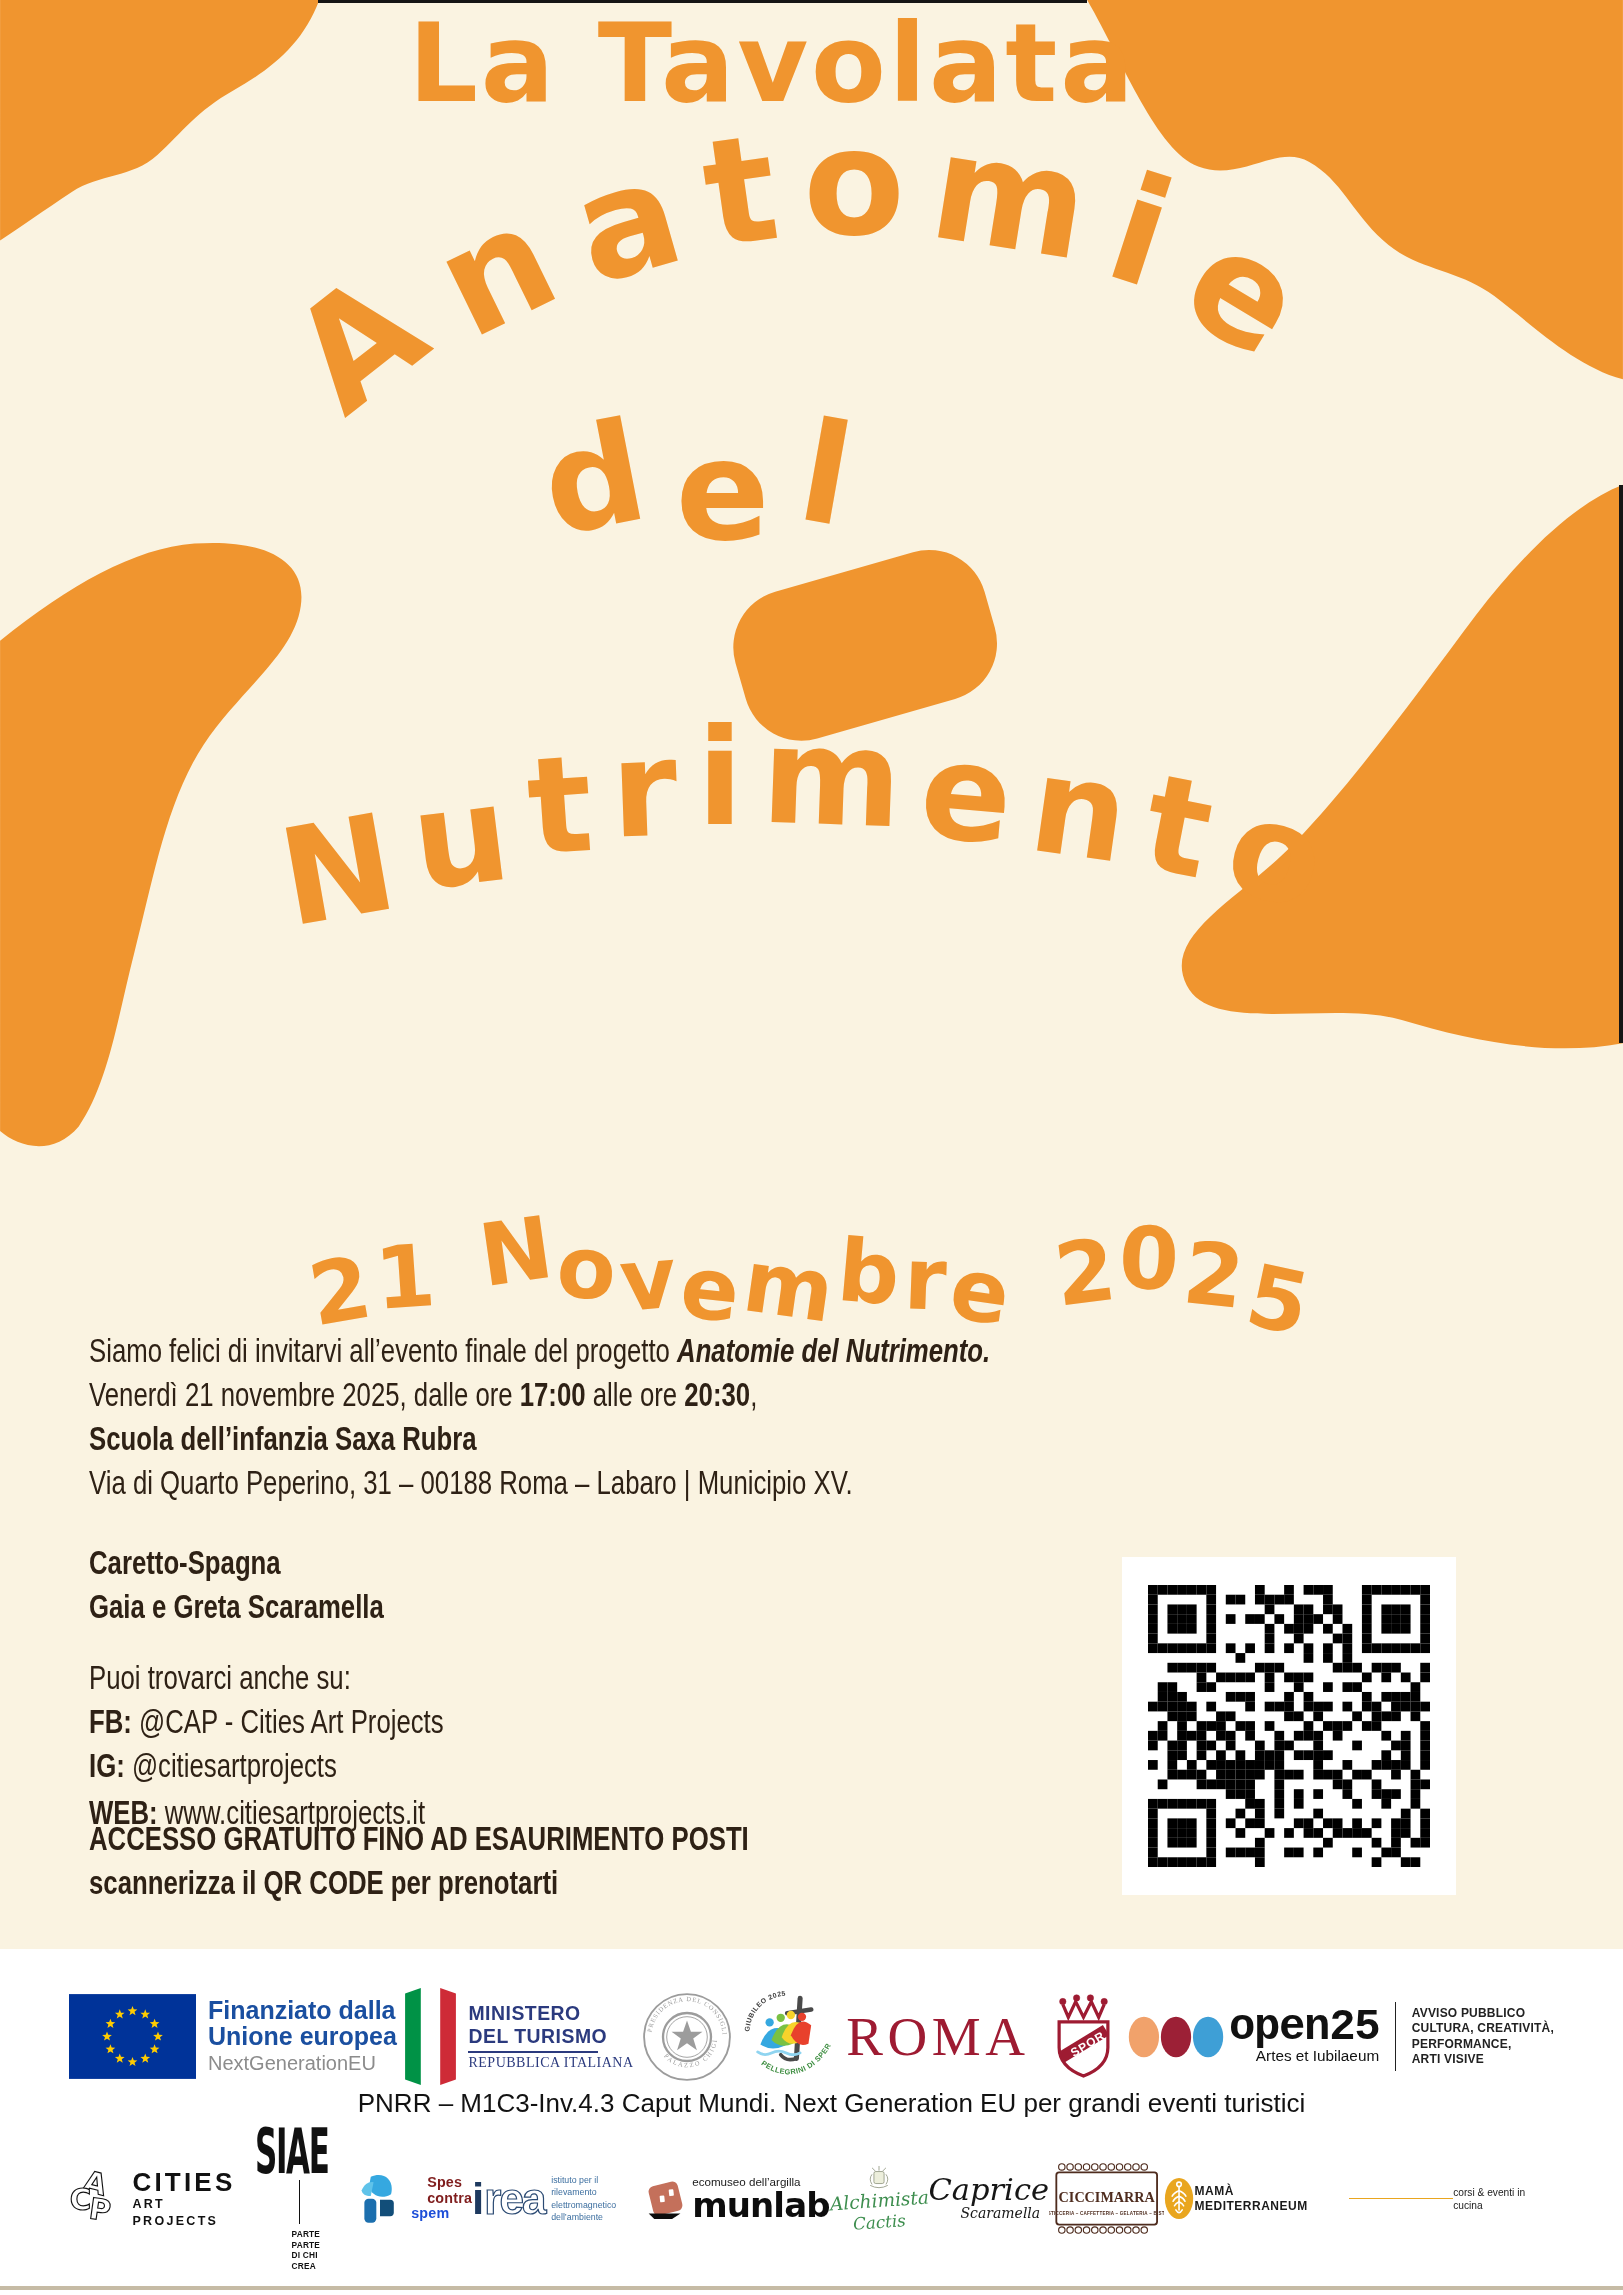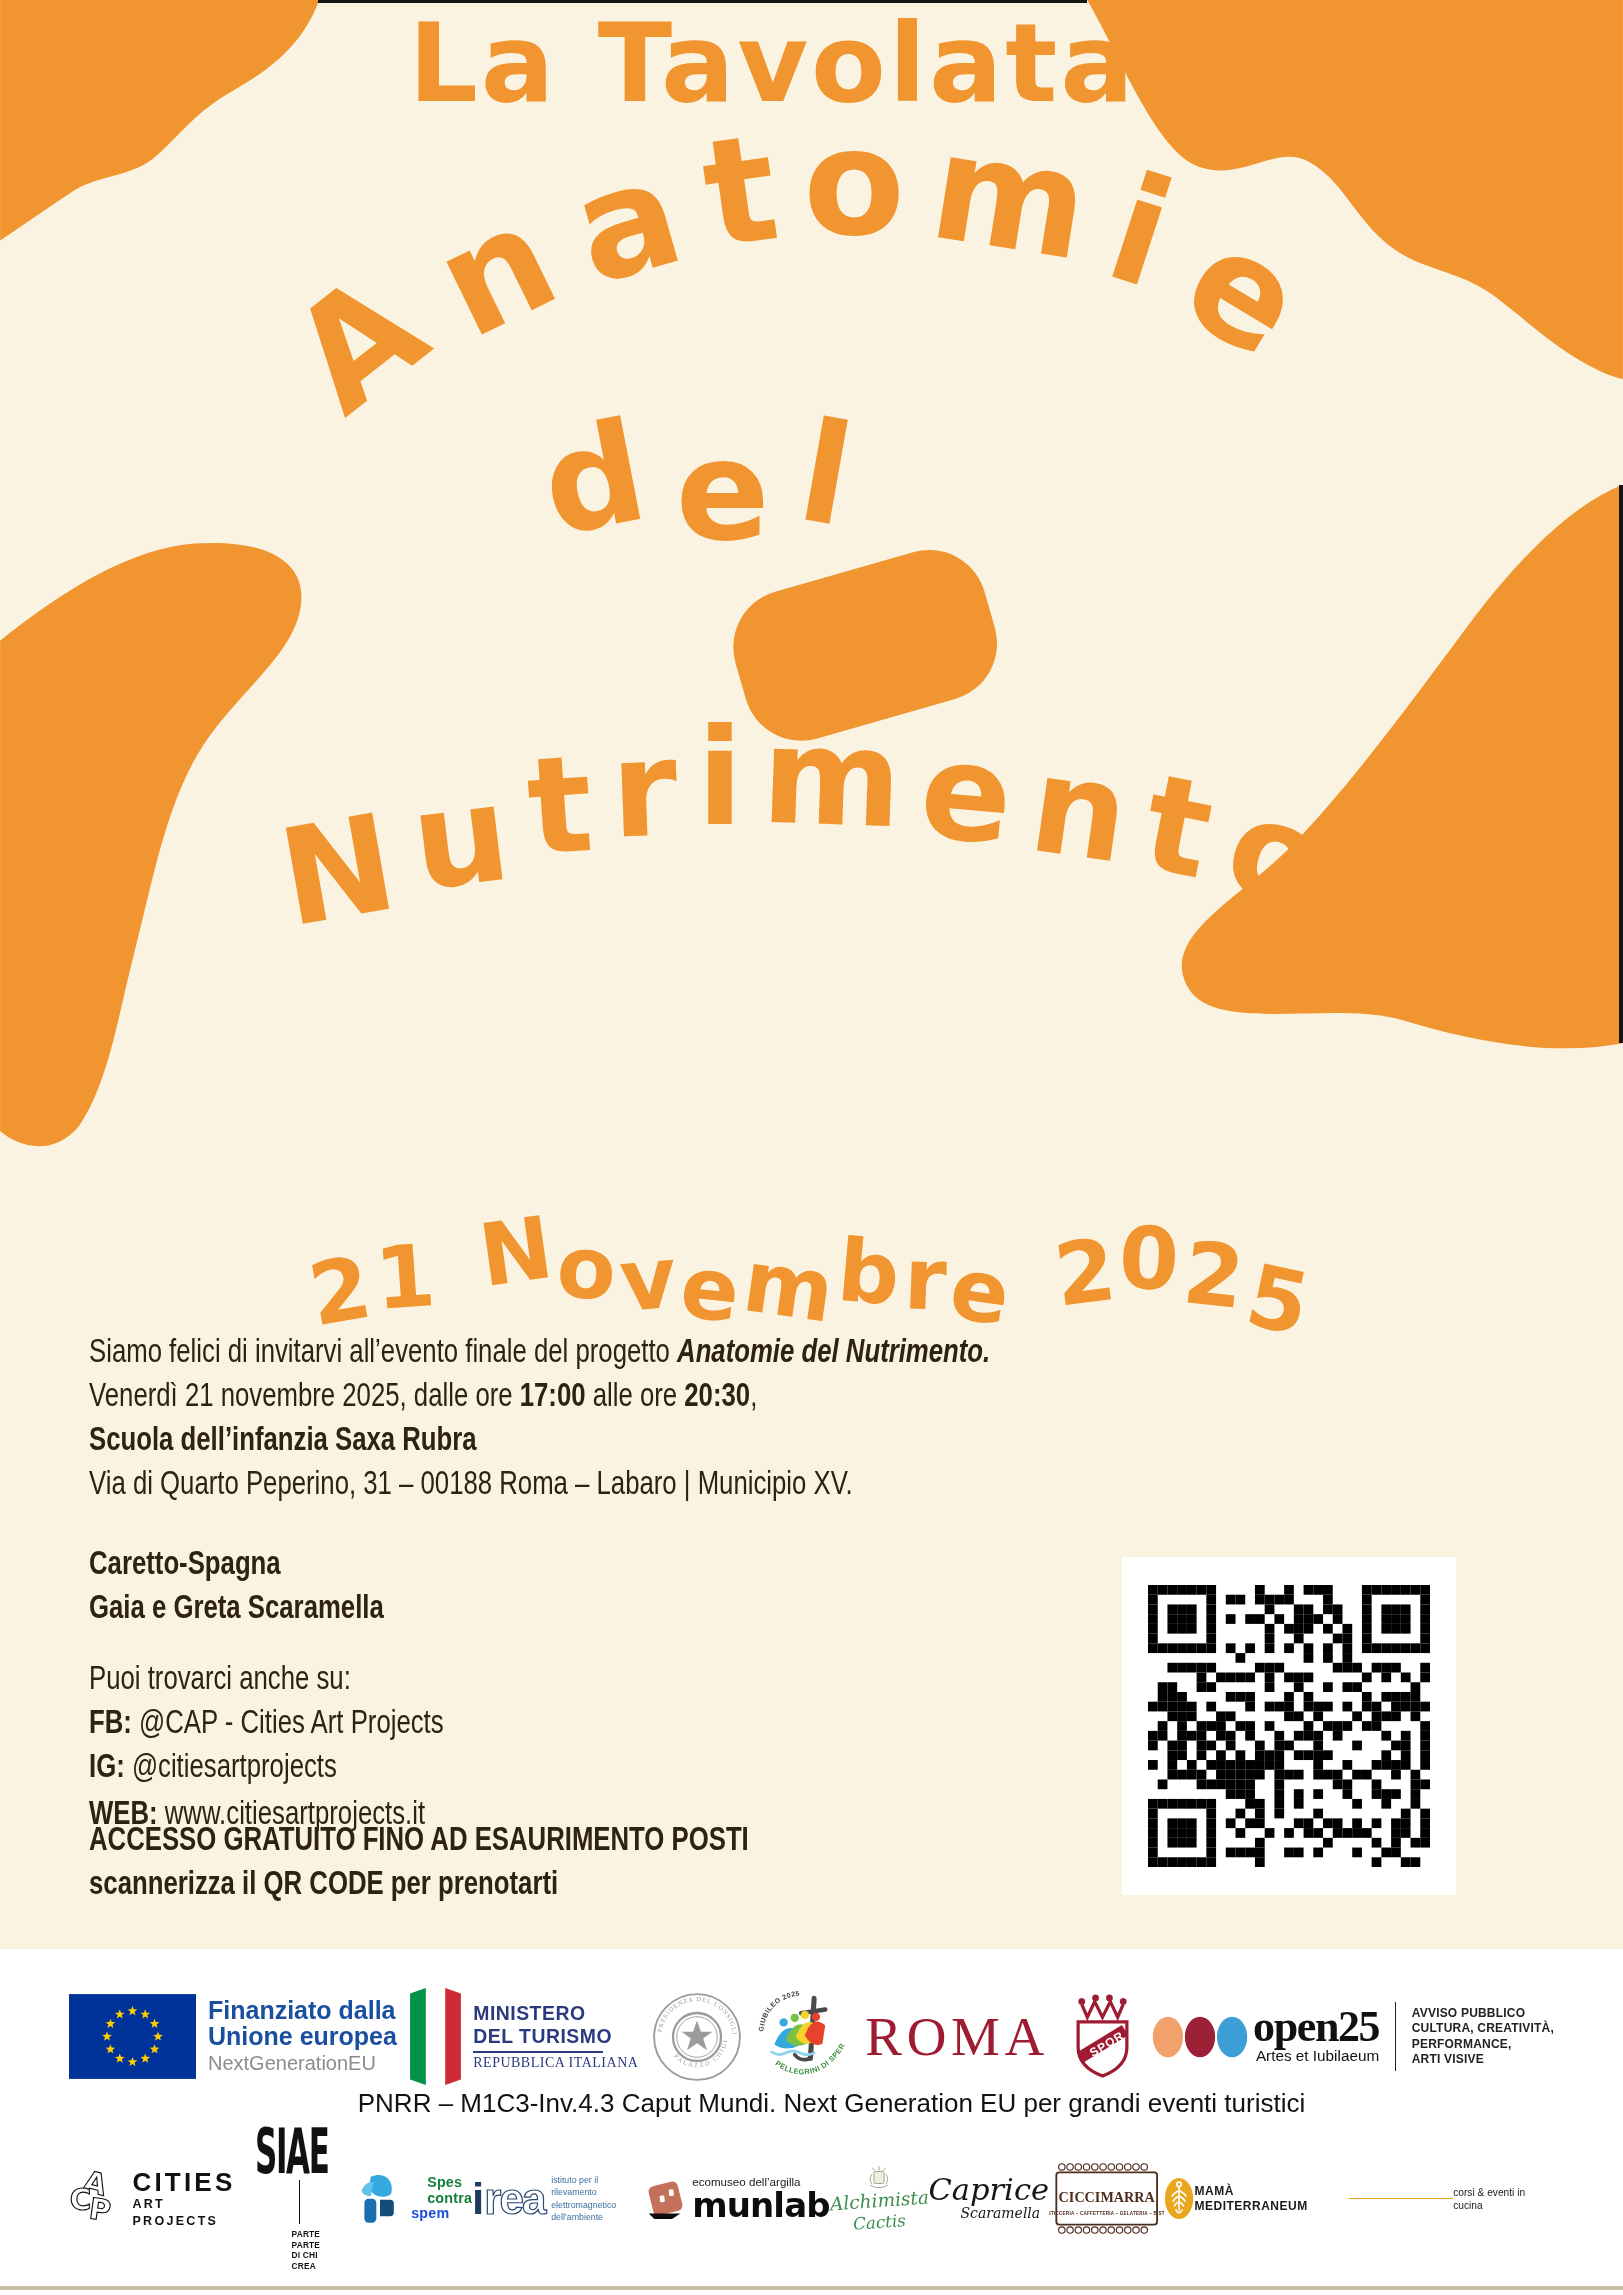--- a/index.html
+++ b/index.html
@@ -48,21 +48,21 @@
   .inst-item{display:flex; align-items:center; gap:12px;}
   .eu-text .l1,.eu-text .l2{font-size:25px; font-weight:bold; color:#1A4FA0; line-height:26px;}
   .eu-text .l3{font-size:20px; color:#8C8C8C; line-height:28px;}
   .min-text .l1,.min-text .l2{font-size:19.4px; font-weight:bold; color:#2B3A7E; line-height:23px; letter-spacing:0.5px;}
   .min-rule{width:130px; height:1.4px; background:#2B3A7E; margin:3.7px 0 2.8px 0;}
   .min-text .l3{font-size:14px; color:#2B3A7E; font-family:"Liberation Serif", serif; letter-spacing:0.5px;}
   .roma-name{
     font-family:"Liberation Serif", serif; font-size:55px; color:#9E1B32;
     letter-spacing:4.6px; font-weight:normal;
   }
-  .open-name{font-size:44px; font-weight:bold; color:#111; letter-spacing:-1.4px; line-height:40px; font-family:Liberation Serif, serif;}
+  .open-name{font-size:44px; font-weight:bold; color:#111; letter-spacing:-1.4px; line-height:40px; font-family:Liberation Mono, monospace;}
   .open-tag{font-size:15.3px; color:#111; text-align:right; line-height:18.5px;}
   .open-div{width:1.4px; height:69px; background:#222; margin:0 11px;}
   .open-lines div{font-size:12px; font-weight:bold; color:#222; line-height:15.3px; letter-spacing:0.2px;}
   #pnrr-line{
     position:absolute; top:2088px; left:0; width:100%; text-align:center;
     font-size:26px; color:#121212; z-index:2;margin-left:20px;
   }
 
   
   #partner-row{
@@ -74,21 +74,21 @@
   .cap-text .l1{font-size:26px; font-weight:bold; letter-spacing:3.2px; color:#111; line-height:28px;}
   .cap-text .l2{font-size:12.5px; font-weight:bold; letter-spacing:2.3px; color:#111; line-height:16.7px;}
   .siae-name{
     font-size:43px; font-weight:bold; color:#111; display:inline-block;
     transform:scale(0.72,1.45); transform-origin:left center; letter-spacing:-1.9px;
     font-family:"DejaVu Sans", sans-serif;
   }
   .siae-div{width:1.4px; height:44px; background:#111; margin-left:-13px;}
   .siae-lines div{font-size:8.3px; font-weight:bold; color:#111; line-height:10.6px; letter-spacing:0.2px;}
   .spes-words div{font-size:14.3px; font-weight:bold; line-height:15.7px; letter-spacing:0.2px;}
-  .spes-w1,.spes-w2{color:#15803d;margin-left:16px;}
+  .spes-w1,.spes-w2{color:#7f1d1d;margin-left:16px;}
   .spes-w3{color:#1d4ed8;}
   .irea-mark{display:flex; align-items:flex-end;}
   .irea-i{font-size:44px; font-weight:bold; color:#1E3A5F; line-height:37px;}
   .irea-rea{
     font-size:44px; font-weight:bold; color:transparent; line-height:37px;
     -webkit-text-stroke:1.2px #2B4A73; letter-spacing:-1.9px;
   }
   .irea-side div{font-size:8.8px; color:#3C6E9F; line-height:12.5px;}
   .munlab-text .l1{font-size:11.6px; color:#1a1a1a; line-height:14px;}
   .munlab-text .l2{font-size:34px; font-weight:bold; color:#0D0D0D; line-height:33px; letter-spacing:-0.9px; font-family:"DejaVu Sans", sans-serif;}

